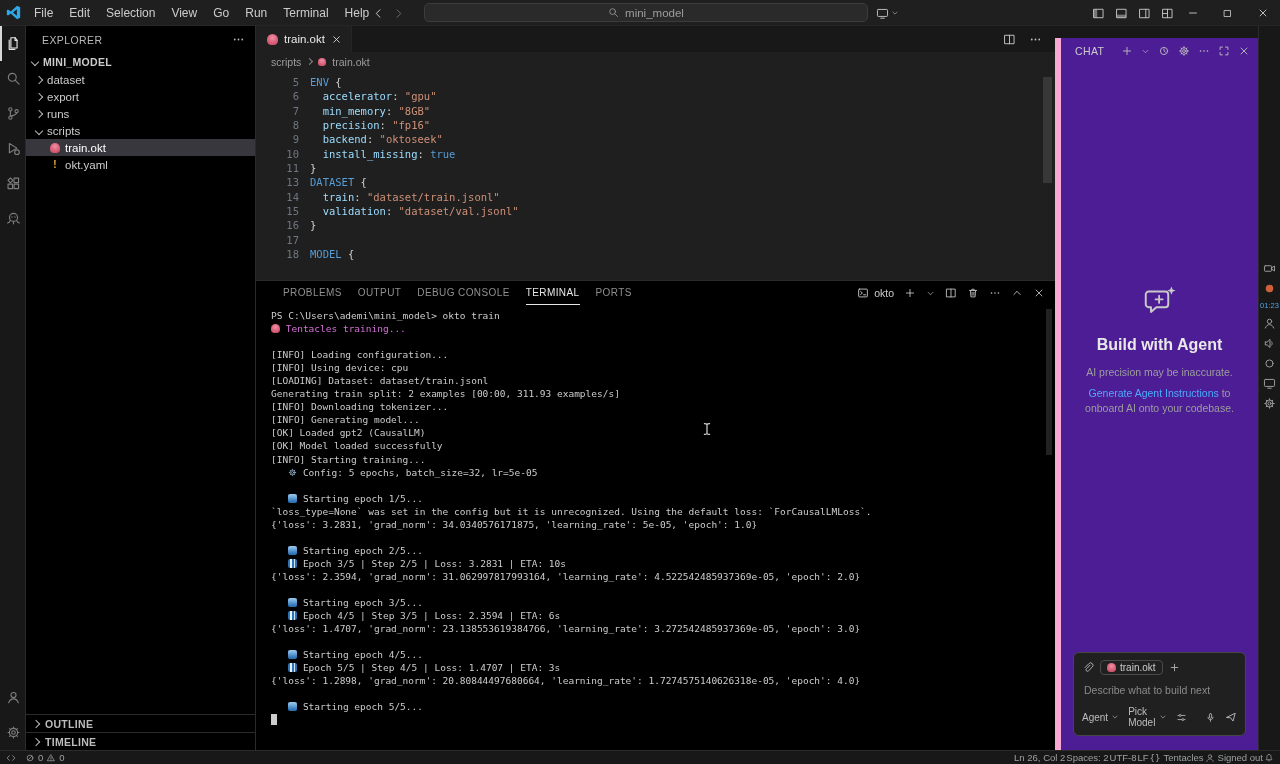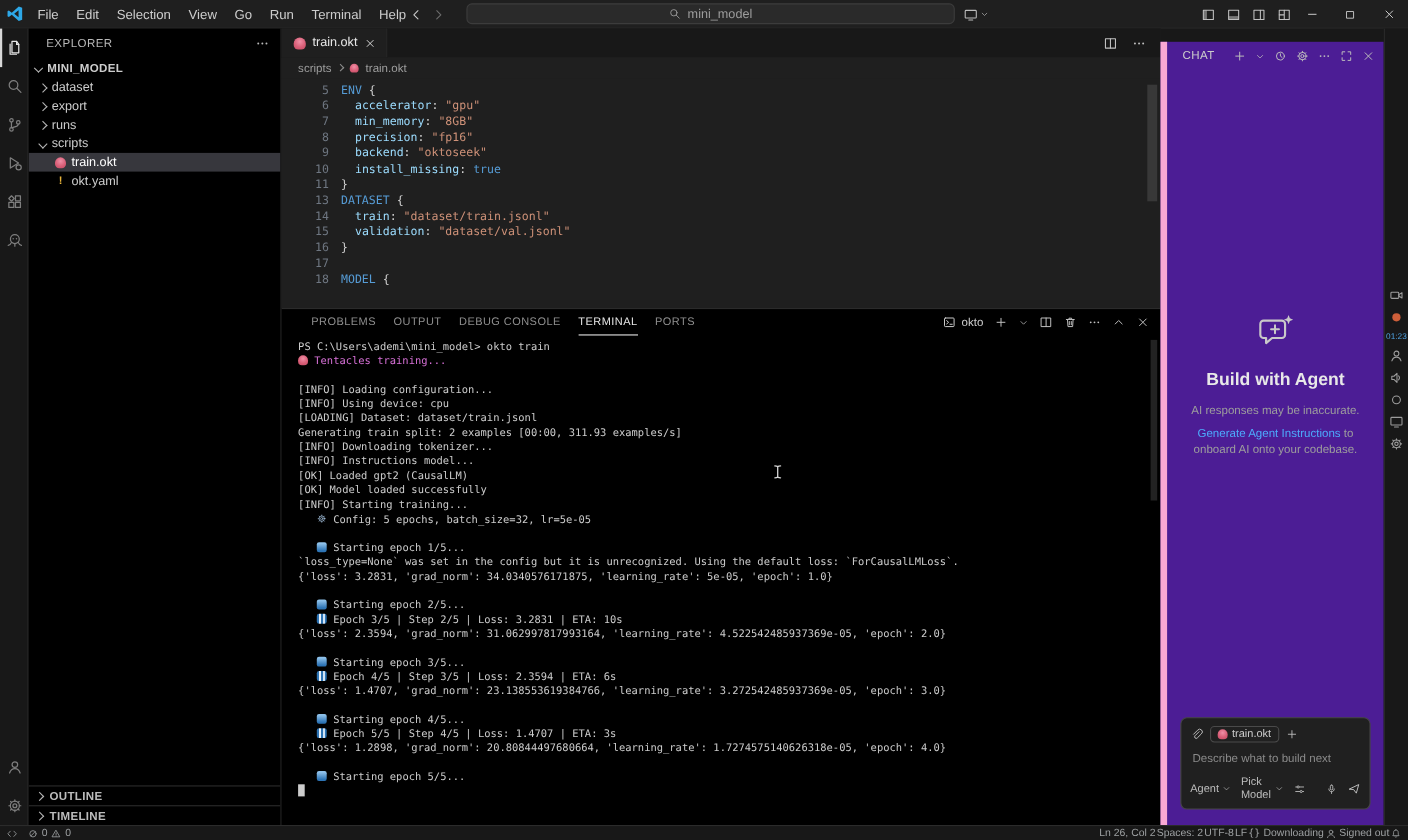--- a/index.html
+++ b/index.html
@@ -470,21 +470,21 @@
       <div class="terminal" id="terminal">
         <div class="term-scrollbar"></div>
       <div class="term-line"><span>PS C:\Users\ademi\mini_model&gt; okto train</span></div>
           <div class="term-line"><span class="t-ico ico-octopus"></span><span class="t-magenta"> Tentacles training...</span></div>
           <div class="term-line"></div>
           <div class="term-line"><span>[INFO] Loading configuration...</span></div>
           <div class="term-line"><span>[INFO] Using device: cpu</span></div>
           <div class="term-line"><span>[LOADING] Dataset: dataset/train.jsonl</span></div>
           <div class="term-line"><span>Generating train split: 2 examples [00:00, 311.93 examples/s]</span></div>
           <div class="term-line"><span>[INFO] Downloading tokenizer...</span></div>
-          <div class="term-line"><span>[INFO] Instructions model...</span></div>
+          <div class="term-line"><span>[INFO] Generating model...</span></div>
           <div class="term-line"><span>[OK] Loaded gpt2 (CausalLM)</span></div>
           <div class="term-line"><span>[OK] Model loaded successfully</span></div>
           <div class="term-line"><span>[INFO] Starting training...</span></div>
           <div class="term-line"><span>   </span><span class="icon t-gear"><svg viewBox="0 0 16 16" width="9" height="9">
                 <circle cx="8" cy="8" r="1.9" fill="none" stroke="currentColor" stroke-width="1.2" stroke-linecap="round" stroke-linejoin="round"></circle>
                 <circle cx="8" cy="8" r="4.4" fill="none" stroke="currentColor" stroke-width="1.2" stroke-linecap="round" stroke-linejoin="round"></circle>
                 <path d="M8 2.2v1.5M8 12.3v1.5M2.2 8h1.5M12.3 8h1.5M3.9 3.9l1.1 1.1M11 11l1.1 1.1M12.1 3.9L11 5M5 11l-1.1 1.1" fill="none" stroke="currentColor" stroke-width="1.2" stroke-linecap="round" stroke-linejoin="round"></path>
               </svg></span><span> Config: 5 epochs, batch_size=32, lr=5e-05</span></div>
           <div class="term-line"></div>
           <div class="term-line"><span>   </span><span class="t-ico ico-screen"></span><span> Starting epoch 1/5...</span></div>
@@ -557,21 +557,21 @@
     </div>
     <div class="chat-empty">
       <span>
         <svg width="36" height="36" viewBox="0 0 24 24">
           <path d="M4.5 5h11a2 2 0 0 1 2 2v6.5a2 2 0 0 1-2 2H9.6L6 18.6v-3.1H4.5a2 2 0 0 1-2-2V7a2 2 0 0 1 2-2z" fill="none" stroke="#c9c9c9" stroke-width="1.3" stroke-linejoin="round"></path>
           <path d="M9 10.2h4.8M11.4 7.8v4.8" stroke="#c9c9c9" stroke-width="1.2" stroke-linecap="round"></path>
           <path d="M19.6 1.6l.8 2 2 .8-2 .8-.8 2-.8-2-2-.8 2-.8z" fill="#c9c9c9"></path>
         </svg>
       </span>
       <div class="chat-heading">Build with Agent</div>
-      <div class="chat-note">AI responses may be inaccurate.</div>
+      <div class="chat-note">AI precision may be inaccurate.</div>
       <div class="chat-instr">
         <span class="chat-link">Generate Agent Instructions</span><span> to onboard AI onto your codebase.</span>
       </div>
     </div>
     <div class="chat-input">
       <div class="ci-top">
         <span class="icon">
             <svg viewBox="0 0 16 16" width="12" height="12">
               <path d="M10.8 4.2l-4.9 4.9a1.9 1.9 0 102.7 2.7l4.9-4.9a3.2 3.2 0 10-4.5-4.5L4.1 7.3" fill="none" stroke="currentColor" stroke-width="1.2" stroke-linecap="round" stroke-linejoin="round"></path>
             </svg>
@@ -700,21 +700,21 @@
         <span>0</span>
       </span>
     </div>
     <div class="sb-right">
       <span class="sb-item">Ln 26, Col 2</span>
       <span class="sb-item">Spaces: 2</span>
       <span class="sb-item">UTF-8</span>
       <span class="sb-item">LF</span>
       <span class="sb-item">
         <span class="braces">{}</span>
-        <span>Downloading</span>
+        <span>Tentacles</span>
       </span>
       <span class="sb-item">
         <span class="icon">
             <svg viewBox="0 0 16 16" width="10" height="10">
               <circle cx="8" cy="5.4" r="2.7" fill="none" stroke="currentColor" stroke-width="1.2" stroke-linecap="round" stroke-linejoin="round"></circle>
               <path d="M2.9 13.6c1-3.1 3-4.2 5.1-4.2s4.1 1.1 5.1 4.2" fill="none" stroke="currentColor" stroke-width="1.2" stroke-linecap="round" stroke-linejoin="round"></path>
             </svg>
           </span>
         <span>Signed out</span>
       </span>

